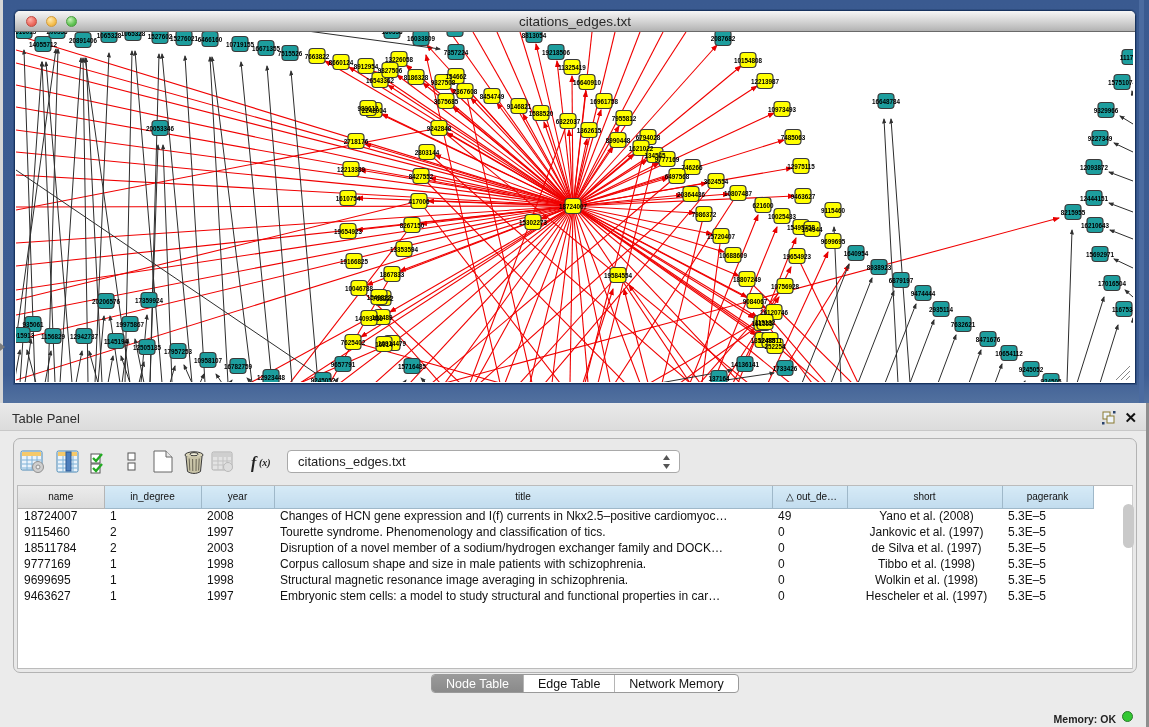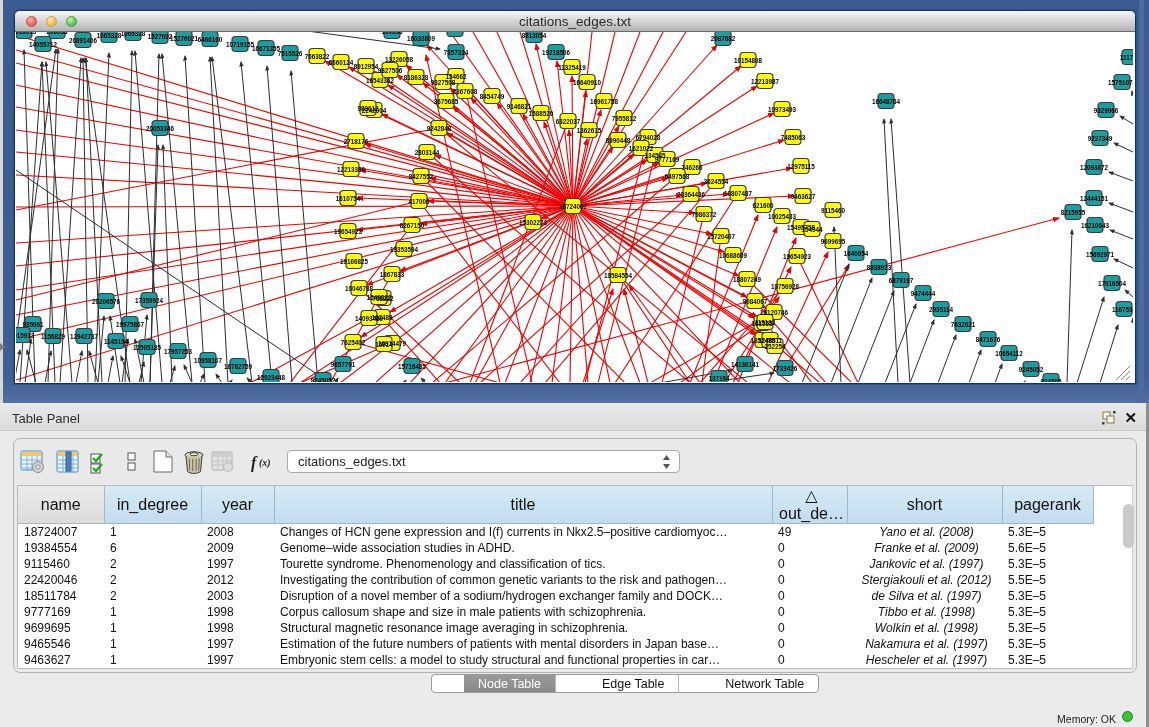--- a/index.html
+++ b/index.html
@@ -10,29 +10,29 @@
 #title { position:absolute; width:100%; text-align:center; top:3px; font-size:13.5px; color:#282828; }
 .tl { position:absolute; top:4.5px; width:11px; height:11px; border-radius:50%; }
 #panel { position:absolute; left:0; top:403px; width:1149px; height:324px; background:#ebebeb; }
 #phead { position:absolute; left:0; top:1px; width:100%; height:27px; background:linear-gradient(#e9e9e9,#dcdcdc); border-bottom:1px solid #c8c8c8; }
 #phead span { position:absolute; left:12px; top:7px; font-size:13px; color:#2d2d2d; }
 #container { position:absolute; left:13px; top:35px; width:1124px; height:235px; background:#e9e9e9; border:1px solid #b3b3b3; border-radius:7px; }
 #toolbar { position:absolute; left:4px; top:6px; height:28px; width:1100px; }
 #combo { position:absolute; left:269px; top:5px; width:393px; height:23px; background:#fff; border:1px solid #a9a9a9; border-radius:4px; font-size:13px; color:#222; padding:3px 0 0 10px; }
 #tablewrap { position:absolute; left:3px; top:46px; width:1116px; height:184px; background:#fff; border:1px solid #bbb; border-right:1px solid #ccc; overflow:hidden; }
 table { border-collapse:collapse; table-layout:fixed; width:1075px; font-size:12px; }
-th { height:22px; background:linear-gradient(#d6eaf6,#c2dcee); border-right:1px solid #9fb8c9; border-bottom:1px solid #9fb8c9; font-weight:normal; font-size:16px; color:#111; }
+th { height:22px; background:linear-gradient(#d6eaf6,#c2dcee); border-right:1px solid #9fb8c9; border-bottom:1px solid #9fb8c9; font-weight:normal; font-size:10px; color:#111; }
 th.c1 { background:linear-gradient(#ececec,#dcdcdc); border-right:1px solid #b5b5b5; border-bottom:1px solid #b5b5b5; }
 td { height:16px; color:#111; white-space:nowrap; overflow:hidden; padding:0 2px 0 6px; }
-td.c6 { text-align:center;font-style:italic; }
+td.c6 { text-align:center; }
 #scroll { position:absolute; left:1109px; top:65px; width:11px; height:44px; background:#c9c9c9; border-radius:6px; }
 #tabs { position:absolute; left:431px; top:271px; height:19px; display:flex; border:1px solid #9a9a9a; border-radius:4px; overflow:hidden; background:#fff; }
-.tab { font-size:12.5px; padding:2px 14px 0 14px; color:#111; border-right:1px solid #b5b5b5;margin-left:32px; }
+.tab { font-size:12.5px; padding:2px 14px 0 14px; color:#111; border-right:1px solid #b5b5b5; }
 .tab.sel { background:linear-gradient(#9a9a9a,#8a8a8a); color:#fff; }
-#mem { position:absolute; right:33px; top:310px; font-size:10.5px; color:#222; }
+#mem { position:absolute; right:33px; top:310px; font-size:10.5px; color:#222;font-weight:bold; }
 #memdot { position:absolute; right:16px; top:308px; width:11px; height:11px; border-radius:50%; background:#32c832; border:1px solid #2a7a2a; }
 #redge { position:absolute; right:0; top:0; width:3px; height:324px; background:#8e8e8e; }
 </style></head>
 <body>
 <div id="desk"></div>
 <div id="leftstrip"></div>
 <div style="position:absolute;left:0;top:343px;width:0;height:0;border-top:4px solid transparent;border-bottom:4px solid transparent;border-left:5px solid #7d7d7d;"></div>
 <div style="position:absolute;left:1139px;top:0;width:5px;height:403px;background:#4b6ba0;"></div>
 <div id="win">
   <div id="titlebar">
@@ -662,45 +662,27 @@
 <tr>
               <td class="c1">18724007</td>
               <td class="c2">1</td>
               <td class="c3">2008</td>
               <td class="c4">Changes of HCN gene expression and I(f) currents in Nkx2.5–positive cardiomyoc…</td>
               <td class="c5">49</td>
               <td class="c6">Yano et al. (2008)</td>
               <td class="c7">5.3E–5</td>
             </tr>
 <tr>
-              <td class="c1">19384554</td>
-              <td class="c2">6</td>
-              <td class="c3">2009</td>
-              <td class="c4">Genome–wide association studies in ADHD.</td>
-              <td class="c5">0</td>
-              <td class="c6">Franke et al. (2009)</td>
-              <td class="c7">5.6E–5</td>
-            </tr>
-<tr>
               <td class="c1">9115460</td>
               <td class="c2">2</td>
               <td class="c3">1997</td>
               <td class="c4">Tourette syndrome. Phenomenology and classification of tics.</td>
               <td class="c5">0</td>
               <td class="c6">Jankovic et al. (1997)</td>
               <td class="c7">5.3E–5</td>
-            </tr>
-<tr>
-              <td class="c1">22420046</td>
-              <td class="c2">2</td>
-              <td class="c3">2012</td>
-              <td class="c4">Investigating the contribution of common genetic variants to the risk and pathogen…</td>
-              <td class="c5">0</td>
-              <td class="c6">Stergiakouli et al. (2012)</td>
-              <td class="c7">5.5E–5</td>
             </tr>
 <tr>
               <td class="c1">18511784</td>
               <td class="c2">2</td>
               <td class="c3">2003</td>
               <td class="c4">Disruption of a novel member of a sodium/hydrogen exchanger family and DOCK…</td>
               <td class="c5">0</td>
               <td class="c6">de Silva et al. (1997)</td>
               <td class="c7">5.3E–5</td>
             </tr>
@@ -716,43 +698,34 @@
 <tr>
               <td class="c1">9699695</td>
               <td class="c2">1</td>
               <td class="c3">1998</td>
               <td class="c4">Structural magnetic resonance image averaging in schizophrenia.</td>
               <td class="c5">0</td>
               <td class="c6">Wolkin et al. (1998)</td>
               <td class="c7">5.3E–5</td>
             </tr>
 <tr>
-              <td class="c1">9465546</td>
-              <td class="c2">1</td>
-              <td class="c3">1997</td>
-              <td class="c4">Estimation of the future numbers of patients with mental disorders in Japan base…</td>
-              <td class="c5">0</td>
-              <td class="c6">Nakamura et al. (1997)</td>
-              <td class="c7">5.3E–5</td>
-            </tr>
-<tr>
               <td class="c1">9463627</td>
               <td class="c2">1</td>
               <td class="c3">1997</td>
               <td class="c4">Embryonic stem cells: a model to study structural and functional properties in car…</td>
               <td class="c5">0</td>
               <td class="c6">Hescheler et al. (1997)</td>
               <td class="c7">5.3E–5</td>
             </tr>
       </tbody>
         </table>
     </div>
     <div id="scroll"></div>
   </div>
   <div id="tabs">
     <div class="tab sel">Node Table</div>
     <div class="tab">Edge Table</div>
-    <div class="tab" style="border-right:none">Network Table</div>
+    <div class="tab" style="border-right:none">Network Memory</div>
   </div>
   <div id="mem">Memory: OK</div>
   <div id="memdot"></div>
   <div id="redge"></div>
 </div>
 
 </body></html>

